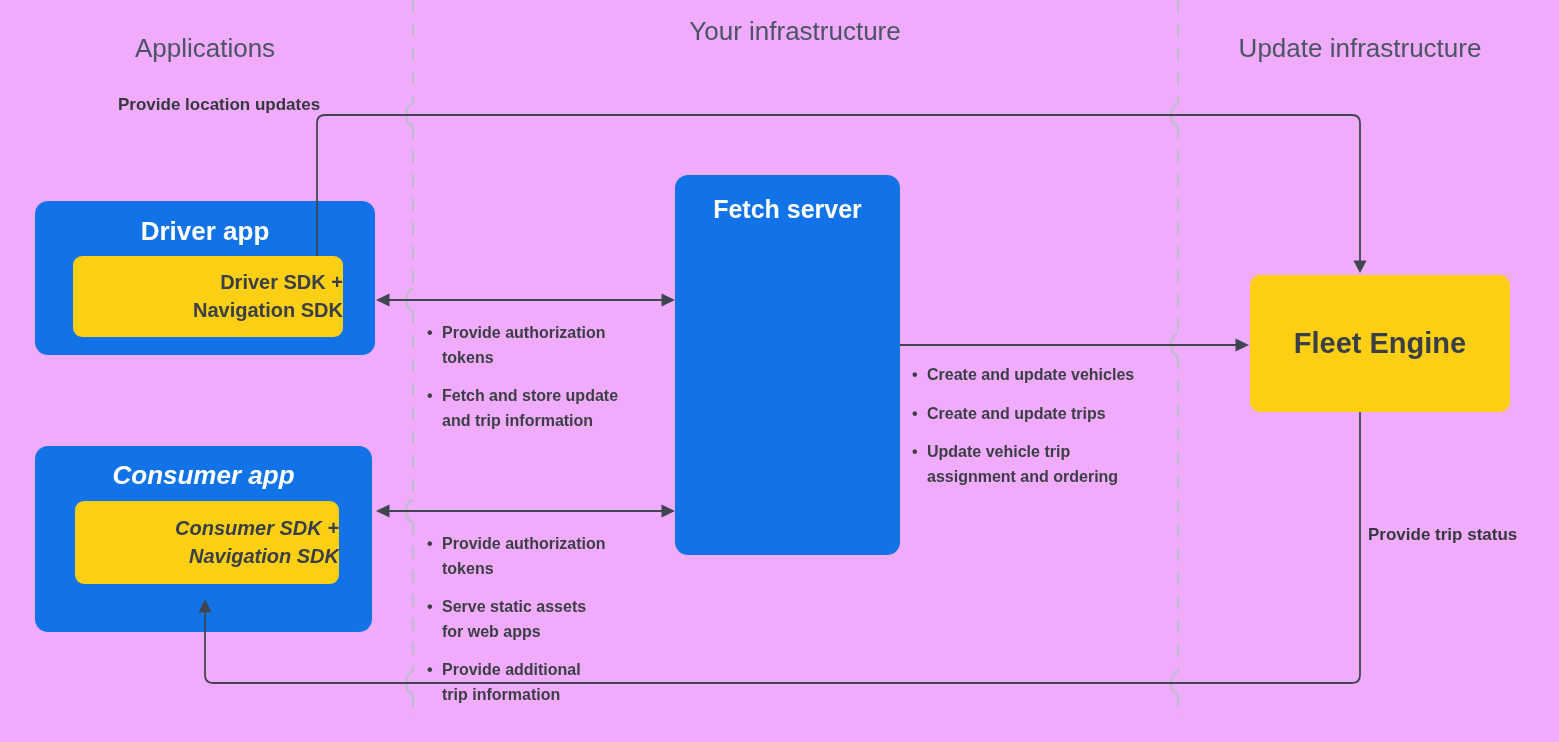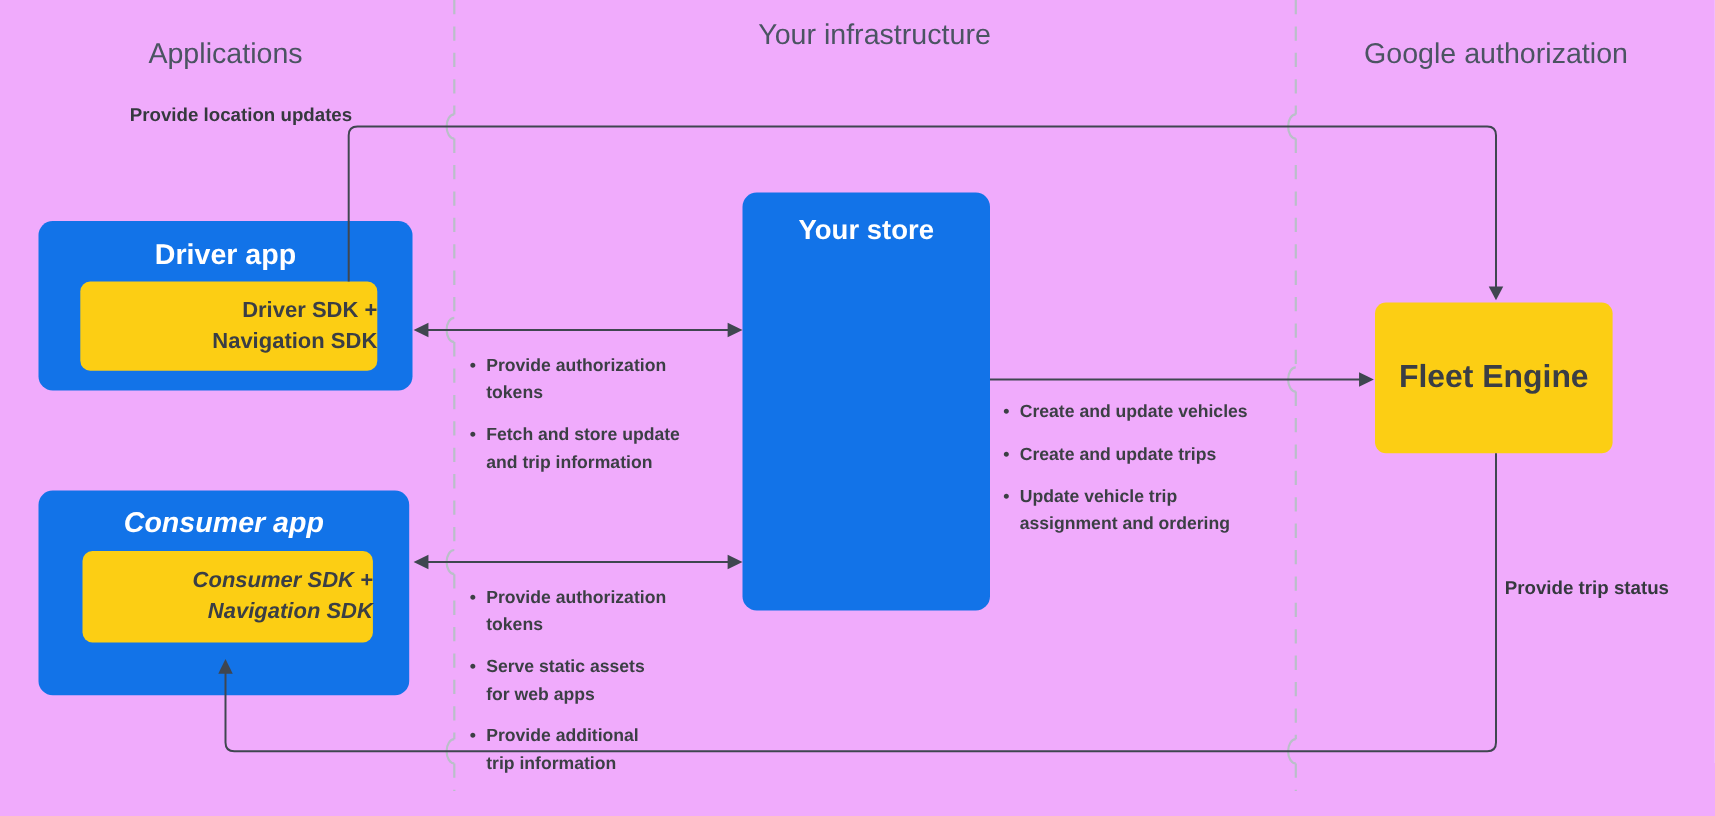--- a/index.html
+++ b/index.html
@@ -112,21 +112,21 @@
     top: 0;
   }
 </style>
 </head>
 <body>
 
 <div class="canvas">
 
   <div class="col-header" style="left:205px; top:33px;">Applications</div>
   <div class="col-header" style="left:795px; top:16px;">Your infrastructure</div>
-  <div class="col-header" style="left:1360px; top:33px;">Google authorization</div>
+  <div class="col-header" style="left:1360px; top:33px;">Update infrastructure</div>
 
   <svg class="svg-layer" viewBox="0 0 1559 742" xmlns="http://www.w3.org/2000/svg">
 
     <g>
       <path class="divider-dash" d="M413 0 V104 M413 126 V289 M413 311 V500 M413 522 V672 M413 694 V719"></path>
       <path class="divider-arc" d="M413 104 A7 11 0 0 0 413 126"></path>
       <path class="divider-arc" d="M413 289 A7 11 0 0 0 413 311"></path>
       <path class="divider-arc" d="M413 500 A7 11 0 0 0 413 522"></path>
       <path class="divider-arc" d="M413 672 A7 11 0 0 0 413 694"></path>
     </g>
@@ -175,24 +175,24 @@
 
   <div class="node" style="left:35px; top:446px; width:337px; height:186px; padding-top:12px;font-style:italic;">
     <div class="node-title">Consumer app</div>
     <div class="sdk-box" style="left:40px; top:55px; width:264px; height:83px;">
       <div class="sdk-line">Consumer SDK +</div>
       <div class="sdk-line">Navigation SDK</div>
     </div>
   </div>
 
   <div class="node" style="left:675px; top:175px; width:225px; height:380px; padding-top:17px; border-radius:13px;">
-    <div class="node-title" style="font-size:25px;">Your store</div>
-  </div>
-
-  <div class="fleet" style="left:1250px; top:275px; width:216px; height:137px;">
+    <div class="node-title" style="font-size:25px;">Fetch server</div>
+  </div>
+
+  <div class="fleet" style="left:1250px; top:275px; width:260px; height:137px;">
     <div class="fleet-title">Fleet Engine</div>
   </div>
 
   <div class="edge-label" style="left:118px; top:95px;">Provide location updates</div>
   <div class="edge-label" style="left:1368px; top:525px;">Provide trip status</div>
 
   <ul class="flow-list" style="left:426px; top:307px; width:228px;">
     <li>Provide authorization
 tokens</li>
     <li>Fetch and store update

